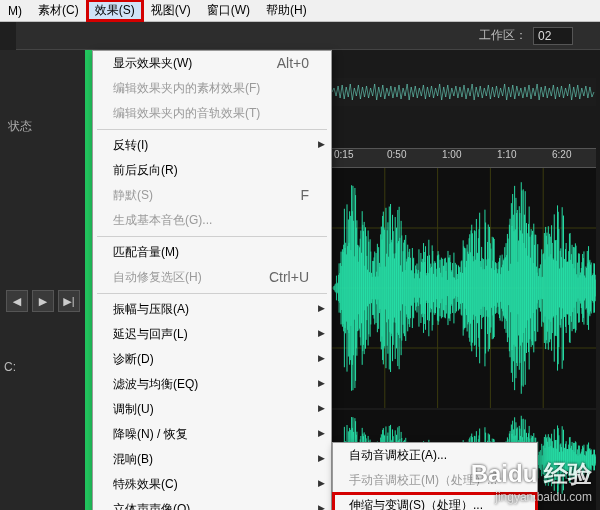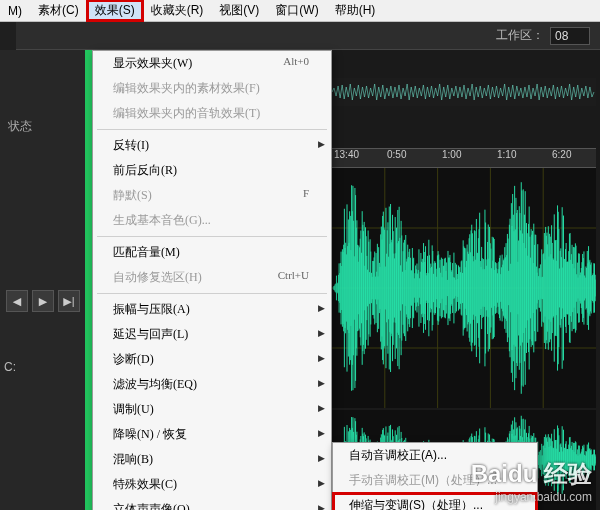--- a/index.html
+++ b/index.html
@@ -1,21 +1,21 @@
 <!DOCTYPE html>
 <html><head>
 <meta charset="utf-8">
 <style>
   * { box-sizing: border-box; margin: 0; padding: 0; }
   html, body { width: 600px; height: 510px; overflow: hidden; font-family: "Microsoft YaHei", Arial, sans-serif; font-size: 12px; background: #1f1f1f; color: #ccc; }
   .menubar { height: 22px; background: #f0f0f0; color: #000; display: flex; align-items: center; border-bottom: 1px solid #bfbfbf; }
   .menubar .mitem { padding: 2px 8px; cursor: default; }
   .mitem.hl { background: #d0e3f7; }
   .red-outline { outline: 3px solid #d40000; outline-offset: -2px; }
-  .toolbar1 { height: 28px; background: #2d2d2d; border-bottom: 1px solid #444; display: flex; align-items: center; justify-content: flex-end; padding-right: 10px; margin-left: 16px; }
+  .toolbar1 { height: 28px; background: #2d2d2d; border-bottom: 1px solid #444; display: flex; align-items: center; justify-content: flex-end; padding-right: 27px; margin-left: 16px; }
   .toolbar1 .lbl { color: #bbb; margin-right: 6px; }
   .toolbar1 .workbox { width: 40px; height: 18px; background: #1a1a1a; border: 1px solid #555; color: #ddd; padding-left: 4px; line-height: 16px; }
   .body-area { position: relative; height: 460px; background: #1e1e1e; }
   .leftcol { position: absolute; left: 0; top: 0; bottom: 0; width: 92px; background: #272727; border-right: 7px solid #22c55e; }
   .status-lbl { position: absolute; left: 8px; top: 68px; color: #aaa; }
   .cpath { position: absolute; left: 0; top: 310px; color: #bbb; padding-left: 4px; }
   .btnrow { position: absolute; left: 6px; top: 240px; display: flex; gap: 4px; }
   .btnrow .tb { width: 22px; height: 22px; background: #3a3a3a; border: 1px solid #555; display: flex; align-items: center; justify-content: center; color: #ccc; font-size: 11px; }
   .rightarea { position: absolute; left: 92px; right: 0; top: 0; bottom: 0; background: #1a1a1a; }
   .track-mini { position: absolute; left: 240px; right: 4px; top: 28px; height: 28px; background: #222; }
@@ -23,52 +23,51 @@
   .time-ruler { position: absolute; left: 240px; right: 4px; top: 98px; height: 20px; background: #2a2a2a; border-top: 1px solid #555; border-bottom: 1px solid #555; }
   .time-ruler .tick { position: absolute; top: 0; color: #ccc; font-size: 10px; }
   .wave-main { position: absolute; left: 240px; right: 4px; top: 118px; height: 240px; background: #121212; overflow: hidden; }
   .wave-main svg { width: 100%; height: 100%; }
   .grid line { stroke: #3a3a0f; stroke-width: 1; }
   .wave-bot { position: absolute; left: 240px; right: 4px; top: 360px; height: 100px; background: #121212; overflow: hidden; }
   .wave-bot svg { width: 100%; height: 100%; }
 
   
   .dropdown { position: absolute; left: 92px; top: 0; width: 240px; background: #f6f6f6; color: #000; border: 1px solid #9a9a9a; box-shadow: 2px 3px 8px rgba(0,0,0,.4); z-index: 30; }
-  .dropdown .mi { padding: 4px 24px 4px 20px; position: relative; cursor: default; font-family: Liberation Serif, serif; }
+  .dropdown .mi { padding: 4px 24px 4px 20px; position: relative; cursor: default; }
   .dropdown .mi.disabled { color: #9a9a9a; }
   .dropdown .sep { height: 1px; margin: 3px 4px; background: #cfcfcf; }
-  .dropdown .mi .shortcut { position: absolute; right: 22px; top: 4px; color: #666; font-size: 11px; }
+  .dropdown .mi .shortcut { position: absolute; right: 22px; top: 4px; color: #666; font-size: 14px; }
   .dropdown .mi .arrow { position: absolute; right: 6px; top: 6px; font-size: 9px; color: #333; }
 
   .submenu { position: absolute; left: 332px; top: 392px; width: 206px; background: #f6f6f6; color: #000; border: 1px solid #9a9a9a; box-shadow: 2px 3px 8px rgba(0,0,0,.4); z-index: 31; }
   .submenu .mi { padding: 4px 18px 4px 16px; }
   .submenu .mi.disabled { color: #9a9a9a; }
   .submenu .red-mi { outline: 3px solid #d40000; outline-offset: -2px; }
 
   
   .wm { position: absolute; right: 8px; bottom: 6px; color: #fff; opacity: .85; text-align: right; z-index: 50; text-shadow: 0 0 3px #000; }
   .wm .big { font-size: 24px; font-weight: bold; }
   .wm .small { font-size: 12px; color: #ddd; }
 </style>
 </head>
 <body>
 
 <div class="menubar">
   <span class="mitem">M)</span>
   <span class="mitem">素材(C)</span>
   <span class="mitem hl red-outline">效果(S)</span>
-  <span class="mitem">收藏夹(R)</span>
   <span class="mitem">视图(V)</span>
   <span class="mitem">窗口(W)</span>
   <span class="mitem">帮助(H)</span>
 </div>
 
 <div class="toolbar1">
   <span class="lbl">工作区：</span>
-  <span class="workbox">08</span>
+  <span class="workbox">02</span>
 </div>
 
 <div class="body-area">
   <div class="leftcol">
     <div class="status-lbl">状态</div>
     <div class="btnrow">
       <div class="tb">◀</div>
       <div class="tb">▶</div>
       <div class="tb">▶|</div>
     </div>
@@ -80,21 +79,21 @@
     <div class="track-mini">
       <svg viewBox="0 0 260 28" preserveAspectRatio="none">
         <rect width="260" height="28" fill="#1c1c1c"></rect>
         <g fill="#6ad7c2" stroke="#6ad7c2">
         <path d="M0,14 L2,10 L4,18 L6,8 L8,20 L10,7 L12,21 L14,9 L16,19 L18,6 L20,22 L22,10 L24,18 L26,7 L28,21 L30,9 L32,19 L34,8 L36,20 L38,10 L40,18 L42,6 L44,22 L46,9 L48,19 L50,7 L52,21 L54,10 L56,18 L58,8 L60,20 L62,9 L64,19 L66,7 L68,21 L70,10 L72,18 L74,6 L76,22 L78,9 L80,19 L82,8 L84,20 L86,10 L88,18 L90,7 L92,21 L94,9 L96,19 L98,8 L100,20 L102,10 L104,18 L106,6 L108,22 L110,9 L112,19 L114,7 L116,21 L118,10 L120,18 L122,8 L124,20 L126,9 L128,19 L130,7 L132,21 L134,10 L136,18 L138,6 L140,22 L142,9 L144,19 L146,8 L148,20 L150,10 L152,18 L154,7 L156,21 L158,9 L160,19 L162,8 L164,20 L166,10 L168,18 L170,6 L172,22 L174,9 L176,19 L178,7 L180,21 L182,8 L184,18 L186,10 L188,20 L190,9 L192,19 L194,7 L196,21 L198,10 L200,18 L202,6 L204,22 L206,9 L208,19 L210,8 L212,20 L214,10 L216,18 L218,7 L220,21 L222,9 L224,19 L226,8 L228,20 L230,10 L232,18 L234,6 L236,22 L238,9 L240,19 L242,7 L244,21 L246,10 L248,18 L250,8 L252,20 L254,9 L256,19 L258,14" fill="none" stroke-width="0.6"></path>
         </g>
       </svg>
     </div>
 
     <div class="time-ruler">
-      <span class="tick" style="left:2px">13:40</span>
+      <span class="tick" style="left:2px">0:15</span>
       <span class="tick" style="left:55px">0:50</span>
       <span class="tick" style="left:110px">1:00</span>
       <span class="tick" style="left:165px">1:10</span>
       <span class="tick" style="left:220px">6:20</span>
     </div>
 
     <div class="wave-main">
       <svg viewBox="0 0 260 240" preserveAspectRatio="none">
         <rect width="260" height="240" fill="#0f0f0f"></rect>
         <g class="grid">

